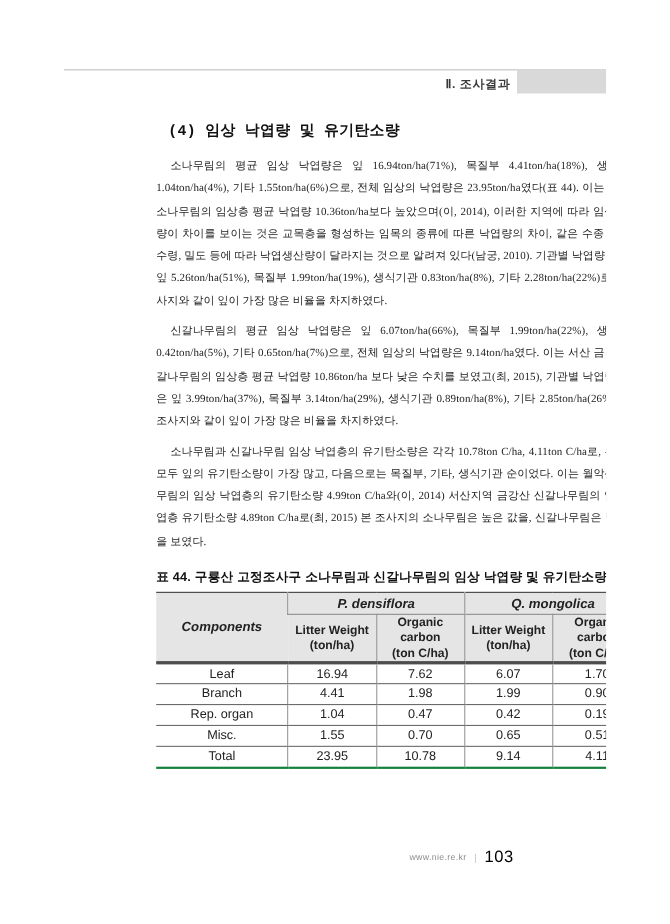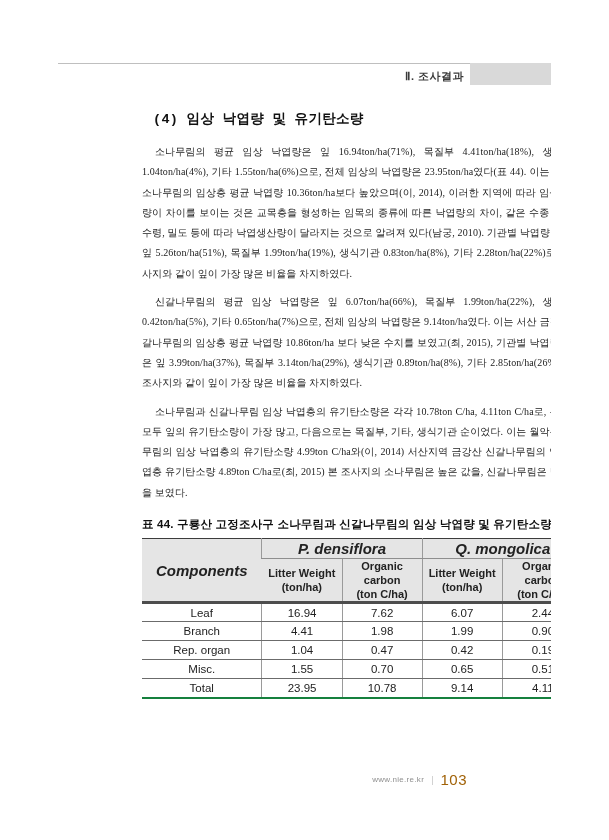--- a/index.html
+++ b/index.html
@@ -83,21 +83,21 @@
   }
   table.data-table th, table.data-table td { text-align: center; vertical-align: middle; }
   table.data-table th + th,
   table.data-table td + td,
   table.data-table th + td,
   table.data-table td + th { border-left: 1px solid #9a9a9a; }
 
   tr.species-row th {
     background: #e5e5e5;
     height: 20px;
-    font-size: 15px;
+    font-size: 12px;
     font-style: italic;
     font-weight: 600;
     border-bottom: 1px solid #8e8e8e;
   }
   th.corner-th {
     background: #e5e5e5;
     font-size: 11.5px;
     font-style: normal;
     font-weight: 600;
     border-bottom: 3px solid #4d4d4d !important;
@@ -129,21 +129,21 @@
   .footer-site {
     font-family: "Liberation Sans", sans-serif;
     font-size: 8px;
     color: #8f8f8f;
     letter-spacing: 0.3px;
   }
   .footer-sep { font-size: 9px; color: #c4c4c4; }
   .footer-page {
     font-family: "Liberation Sans", sans-serif;
     font-size: 15px;
-    color: #a16207;
+    color: #000000;
     letter-spacing: 0.5px;
   }
 </style>
 </head>
 <body>
 
 <div class="page">
 
   <div class="head-rule"></div>
   <div class="breadcrumb">Ⅱ. 조사결과</div>
@@ -183,21 +183,21 @@
           <th>Organic carbon
 (ton C/ha)</th>
         </tr>
       </thead>
       <tbody>
         <tr>
           <td>Leaf</td>
           <td>16.94</td>
           <td>7.62</td>
           <td>6.07</td>
-          <td>2.44</td>
+          <td>1.70</td>
         </tr>
         <tr>
           <td>Branch</td>
           <td>4.41</td>
           <td>1.98</td>
           <td>1.99</td>
           <td>0.90</td>
         </tr>
         <tr>
           <td>Rep. organ</td>

